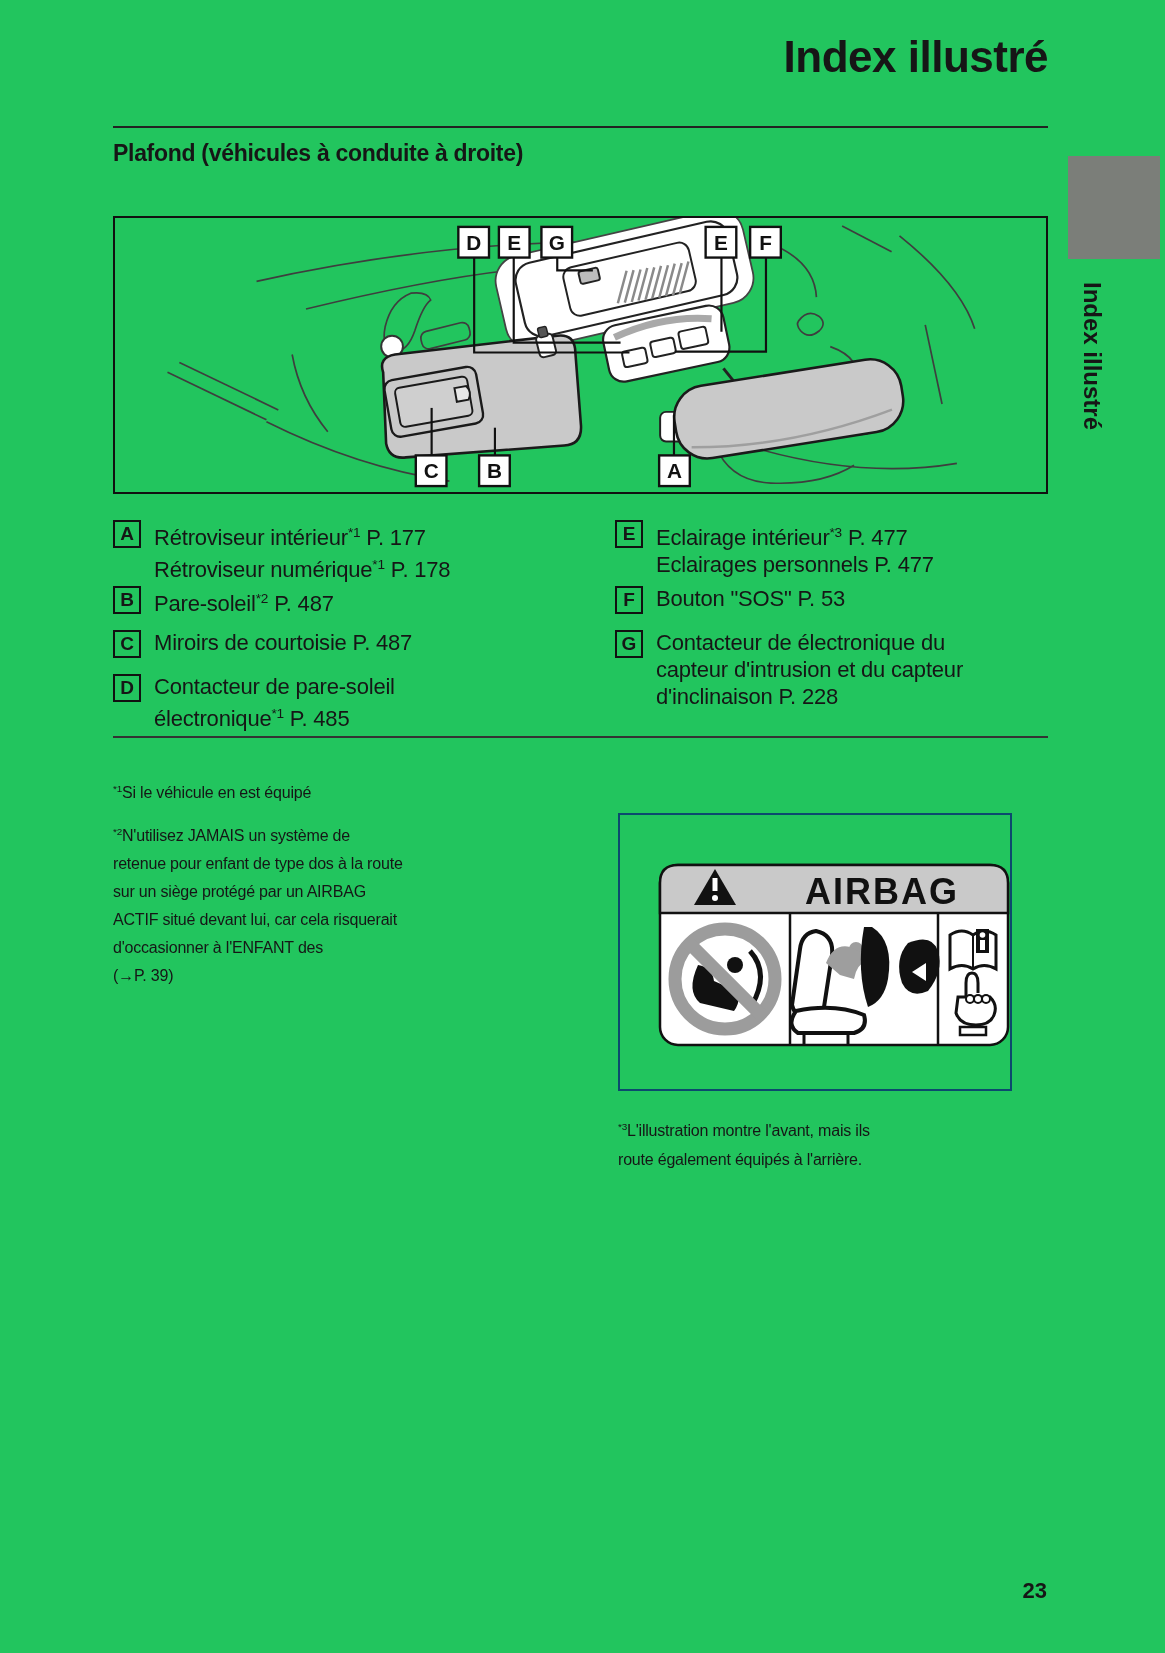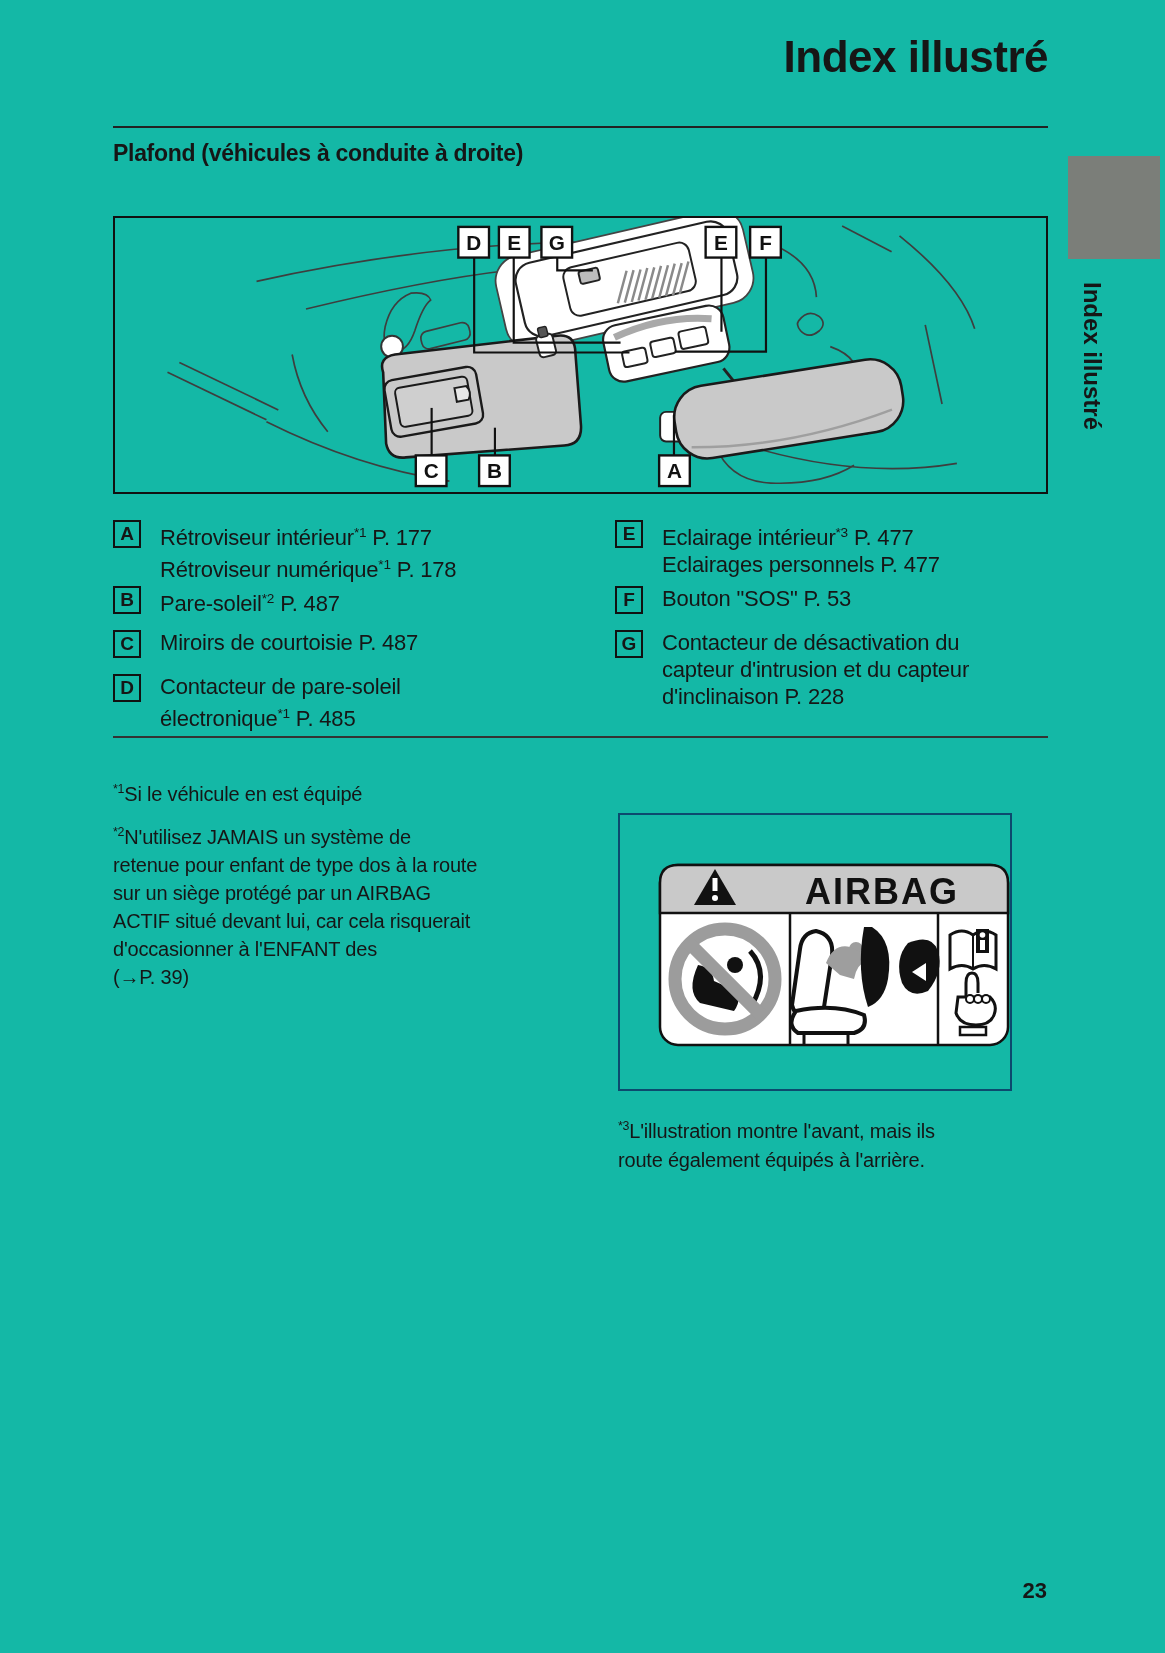--- a/index.html
+++ b/index.html
@@ -1,32 +1,32 @@
 <!DOCTYPE html>
 <html><head>
 <meta charset="utf-8">
 <style>
   html,body{margin:0;padding:0;background:#e9e9e9;}
-  #page{position:relative;width:1165px;height:1653px;background:#14b8a6;margin:0 auto;
+  #page{position:relative;width:1165px;height:1653px;background:#22c55e;margin:0 auto;
         font-family:"Liberation Sans","DejaVu Sans",sans-serif;color:#161616;overflow:hidden;}
   .abs{position:absolute;}
   #page-title{top:32px;right:117px;font-size:44px;font-weight:bold;letter-spacing:-0.5px;}
   #title-rule{left:113px;top:126px;width:935px;height:2px;background:#222;}
   #section-heading{left:113px;top:140px;font-size:23px;font-weight:bold;letter-spacing:-0.3px;}
   #diagram-frame{left:113px;top:216px;width:935px;height:278px;border:2px solid #111;box-sizing:border-box;}
   #sidebar-tab{left:1068px;top:156px;width:92px;height:103px;}
   #sidebar-vtext{left:1106px;top:282px;width:160px;font-size:24px;font-weight:bold;
                  transform:rotate(90deg);transform-origin:left top;white-space:nowrap;}
   .legend-row{position:absolute;display:flex;align-items:flex-start;}
   .kbox{flex:0 0 auto;width:28px;height:28px;border:2.5px solid #111;box-sizing:border-box;
         font-size:19px;font-weight:bold;line-height:23px;text-align:center;margin-top:1px;}
-  .ltext{margin-left:19px;font-size:22px;line-height:27px;letter-spacing:-0.2px;}
+  .ltext{margin-left:13px;font-size:22px;line-height:27px;letter-spacing:-0.2px;}
   sup{font-size:0.62em;}
   .rule2{left:113px;top:736px;width:935px;height:2px;background:#333;}
-  .fn{font-size:20px;line-height:28px;letter-spacing:-0.2px;}
+  .fn{font-size:16px;line-height:28px;letter-spacing:-0.2px;}
   #fn1{left:113px;top:775px;}
   #fn2{left:113px;top:818px;}
   #fn3{left:618px;top:1112px;line-height:29px;}
   #airbag-box{left:618px;top:813px;width:394px;height:278px;border:2px solid #0c4a6e;box-sizing:border-box;}
   #page-number{top:1578px;right:118px;font-size:22px;font-weight:bold;}
   svg text{font-family:"Liberation Sans","DejaVu Sans",sans-serif;}
 </style>
 </head>
 <body>
 
@@ -166,21 +166,21 @@
   </div>
   <div class="legend-row" style="left:615px;top:585px;">
     <span class="kbox">F</span>
     <div class="ltext">
       <div><span>Bouton "SOS" P. 53</span></div>
     </div>
   </div>
   <div class="legend-row" style="left:615px;top:629px;">
     <span class="kbox">G</span>
     <div class="ltext">
-      <div>Contacteur de désactivation du</div>
+      <div>Contacteur de électronique du</div>
       <div>capteur d'intrusion et du capteur</div>
       <div>d'inclinaison P. 228</div>
     </div>
   </div>
 
   <div class="abs rule2"></div>
 
   <div id="fn1" class="abs fn">
     <sup>*1</sup><span>Si le véhicule en est équipé</span>
   </div>

